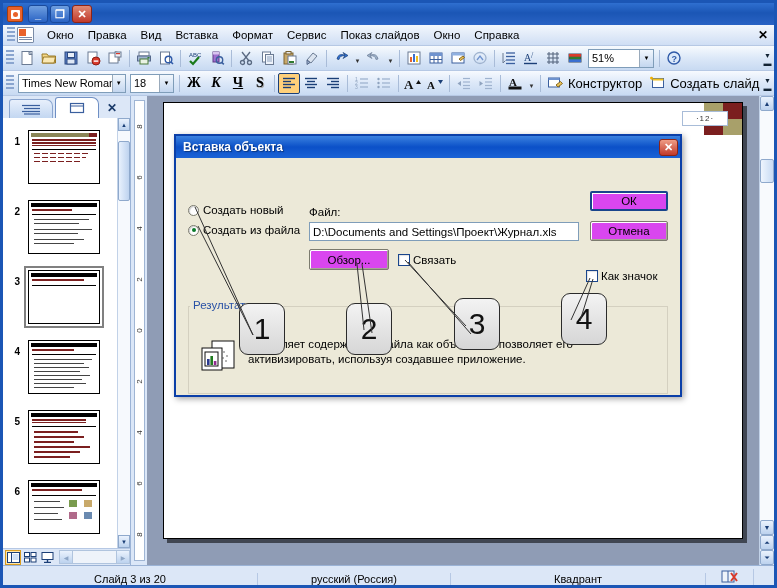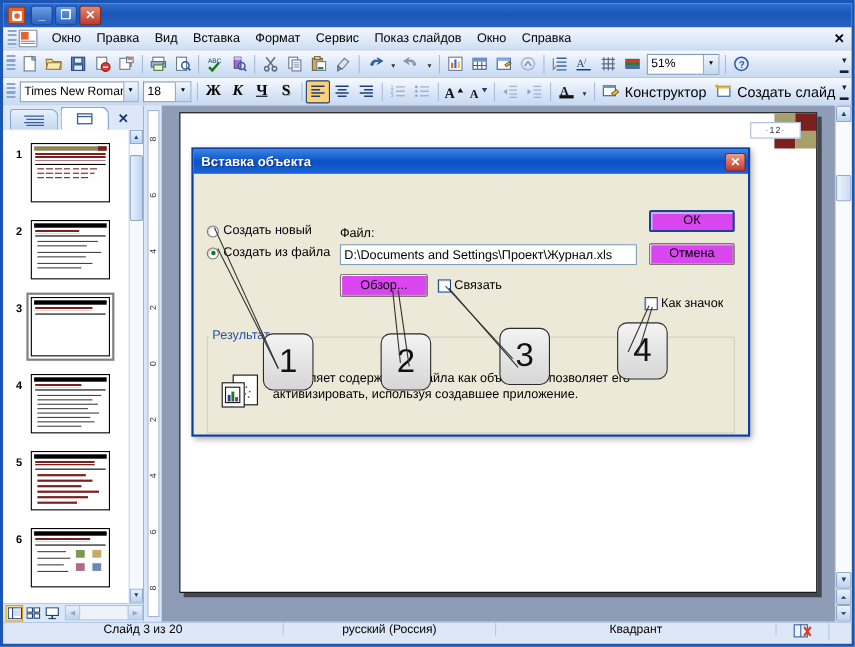--- a/index.html
+++ b/index.html
@@ -180,21 +180,21 @@
   .notes{height:30px;flex:0 0 30px;display:flex;background:#dce7f7;padding:1px 0 0 0;}
   .notes-box{flex:1 1 auto;background:#fff;border:1px solid #8aa5cf;font-size:11.5px;
     padding:2px 4px;color:#000;}
   .notes-scroll{width:15px;flex:0 0 15px;display:flex;flex-direction:column;background:#eef3fa;}
   .ns-arrow{height:14px;flex:0 0 14px;background:linear-gradient(180deg,#f4f8fd,#d9e6f7);
     border:1px solid #b6c8e4;display:flex;align-items:center;justify-content:center;
     font-size:6px;color:#6f8fc4;}
 
   
   .statusbar{
-    height:20px;flex:0 0 20px;display:flex;align-items:flex-start;
+    height:20px;flex:0 0 20px;display:flex;align-items:flex-end;
     background:#dce7f7;border-top:1px solid #9bb3d6;font-size:11px;
   }
   .sb-cell{display:flex;align-items:center;justify-content:center;
     border-right:1px solid #b6c8e4;color:#000;}
   .sb1{width:255px;flex:0 0 255px;}
   .sb2{width:255px;flex:0 0 255px;}
   .sb3{flex:1 1 auto;}
   .sb4{width:48px;flex:0 0 48px;position:relative;}
   .sb5{width:20px;flex:0 0 20px;border-right:none;
     background:repeating-linear-gradient(135deg,#9db3d4 0 1px,transparent 1px 3px);}

